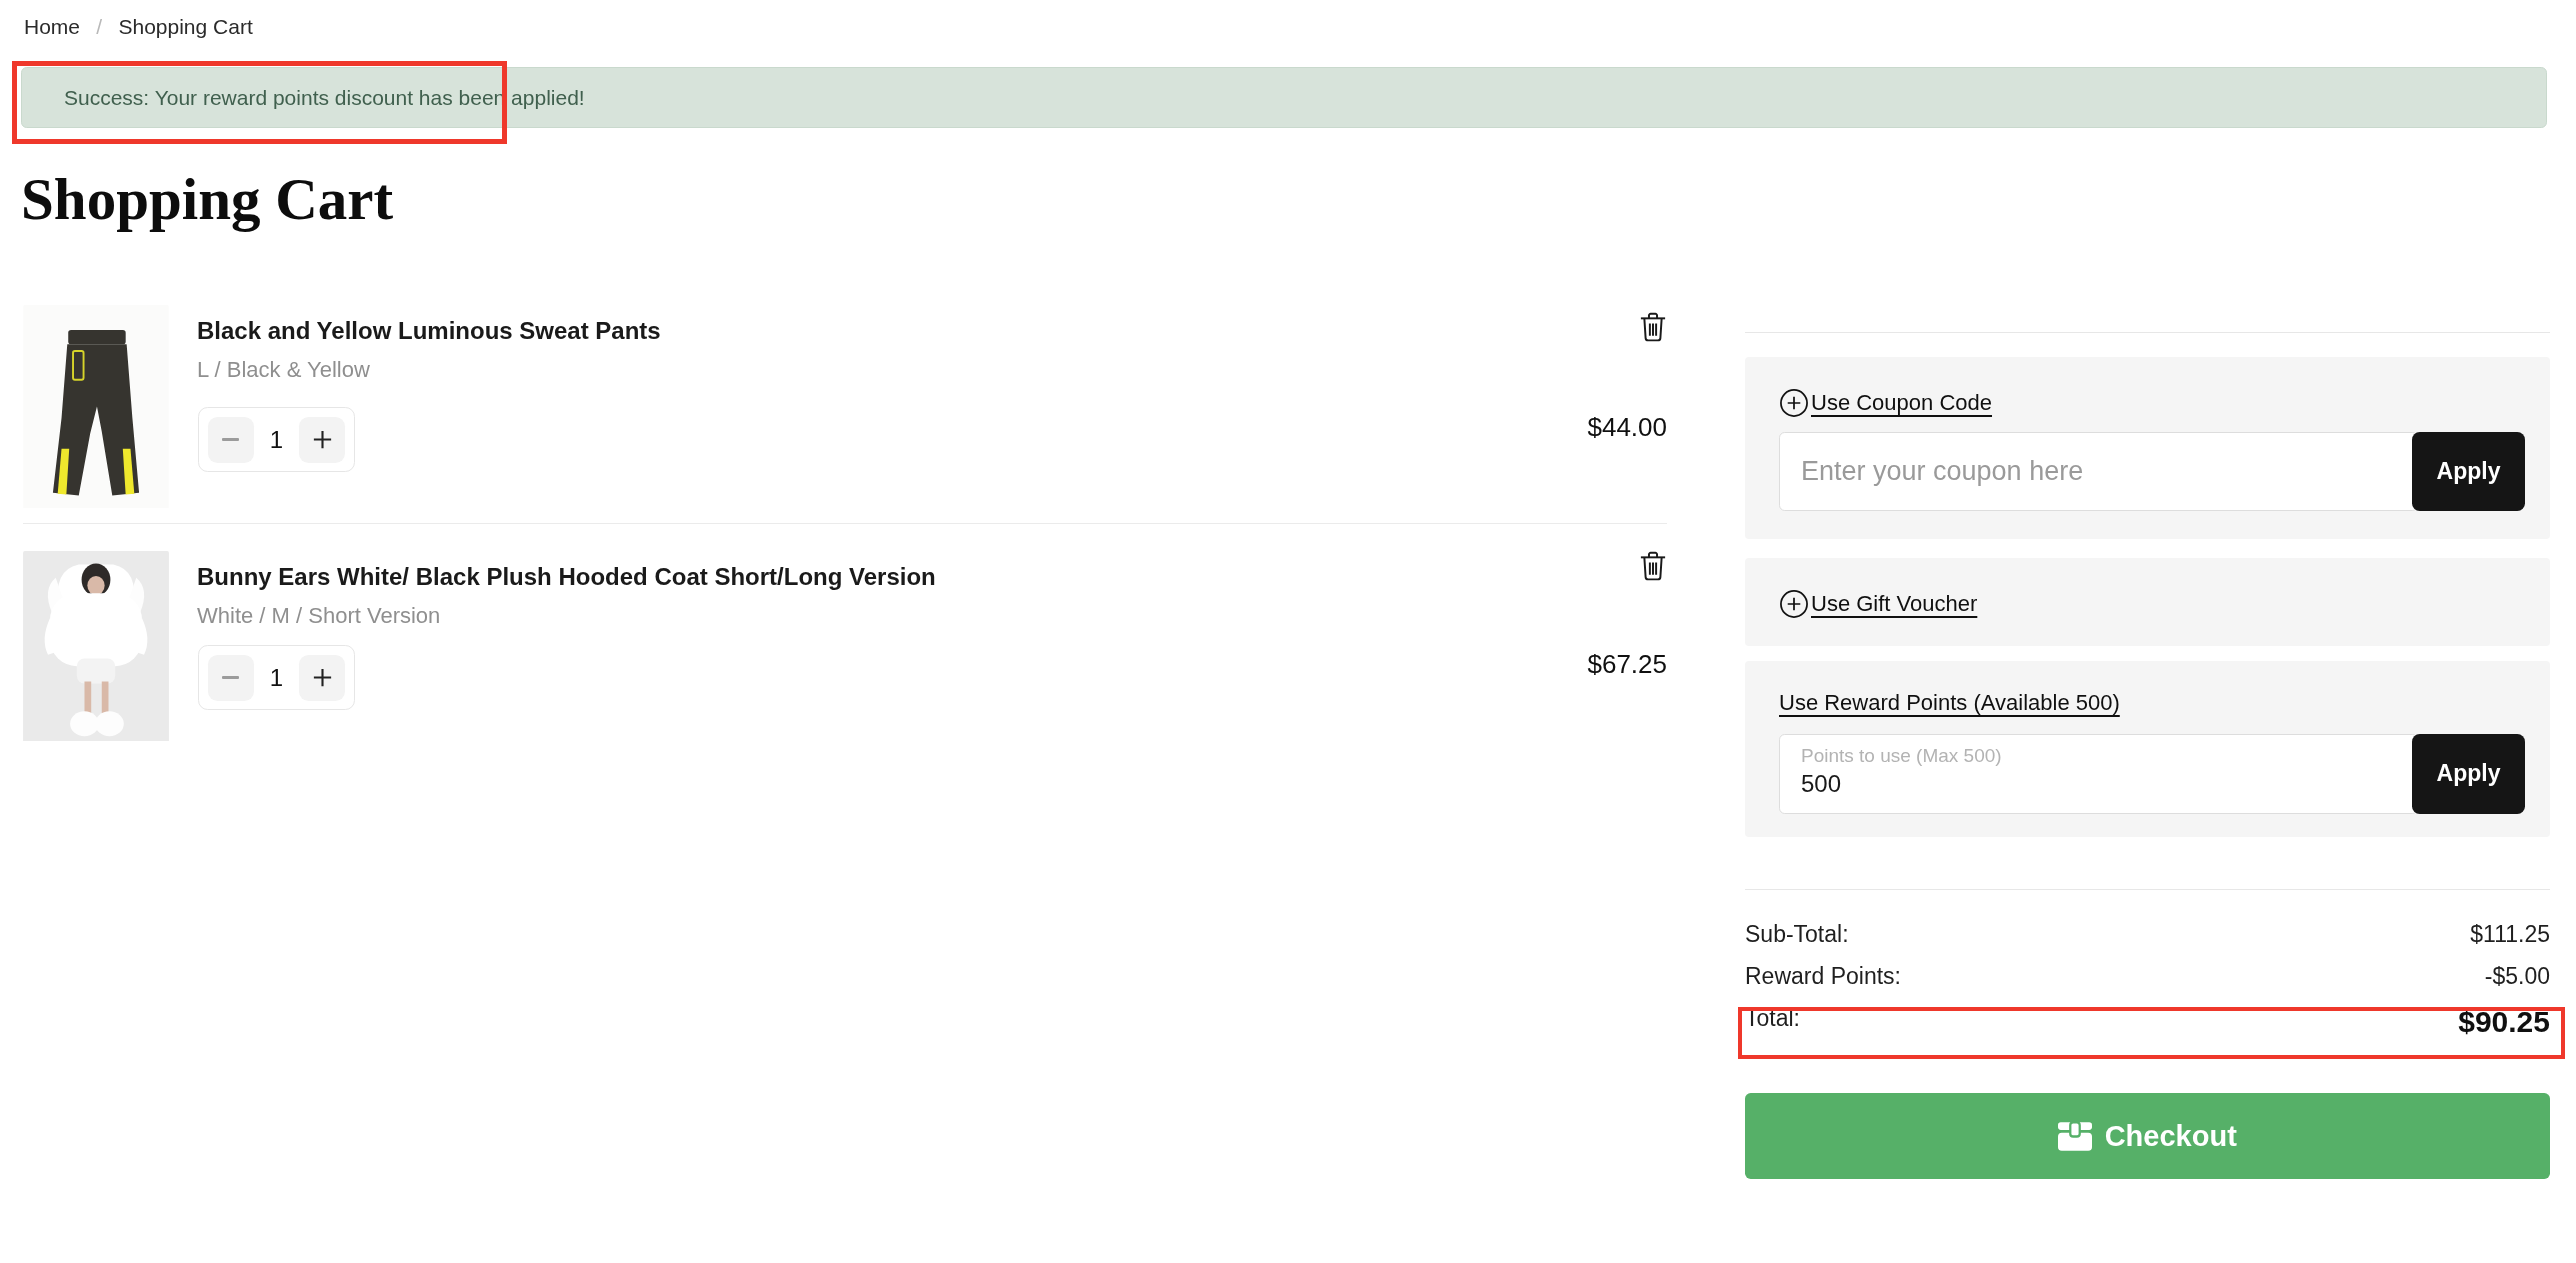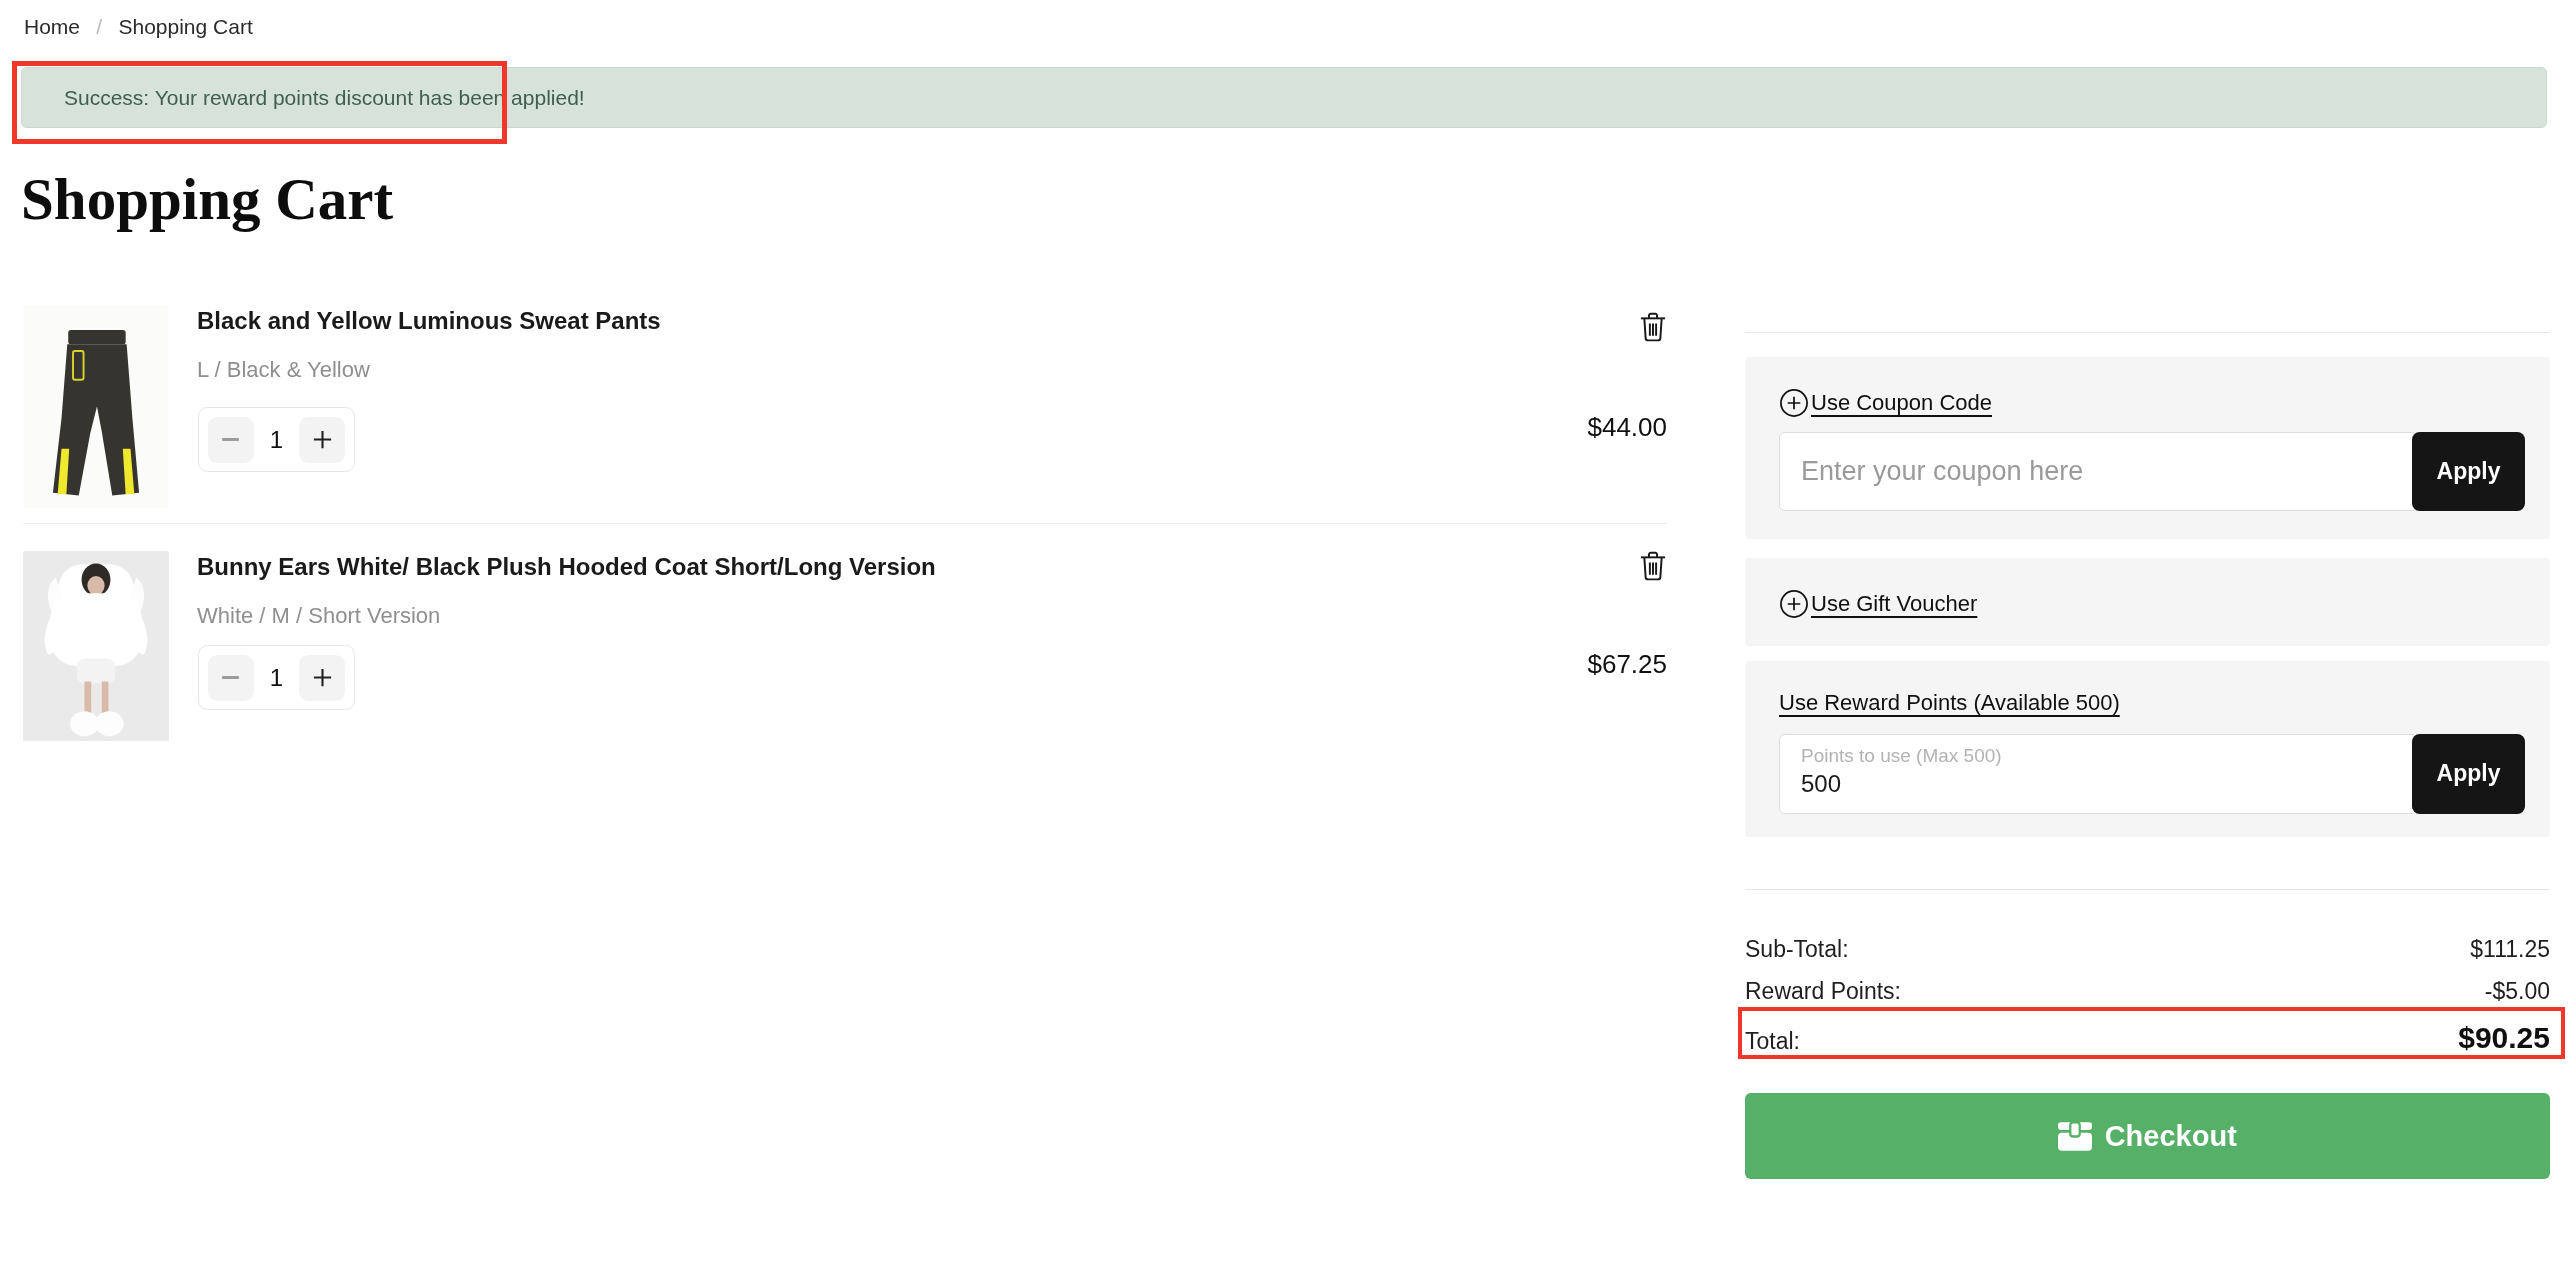--- a/index.html
+++ b/index.html
@@ -23,21 +23,21 @@
 
   
   .page-title{position:absolute;left:21px;top:165px;margin:0;font-family:"Liberation Serif","DejaVu Serif",serif;
               font-size:59px;font-weight:700;color:#0d0d0d;}
 
   
   .item{position:absolute;left:23px;width:1644px;}
   .item1{top:305px;height:218px;border-bottom:1px solid #ebebeb;}
   .item2{top:551px;height:211px;}
   .thumb{position:absolute;left:0;top:0;width:146px;border-radius:1.9px;overflow:hidden;cursor:pointer;}
-  .item .title{position:absolute;left:174px;top:2px;font-size:24px;font-weight:700;color:#1a1a1a;cursor:pointer;}
+  .item .title{position:absolute;left:174px;top:12px;font-size:24px;font-weight:700;color:#1a1a1a;cursor:pointer;}
   .item .opts{position:absolute;left:174px;top:52px;font-size:22px;color:#8f8f8f;}
   .stepper{position:absolute;left:175px;width:157px;height:65px;border:1px solid #e6e6e6;border-radius:9.6px;
            display:flex;align-items:center;justify-content:space-between;padding:0 8.6px;box-sizing:border-box;background:#fff;}
   .item1 .stepper{top:102px;}
   .item2 .stepper{top:94px;}
   .qbtn{width:46px;height:46px;border-radius:9.6px;background:#f3f3f3;border:none;display:flex;
         align-items:center;justify-content:center;cursor:pointer;padding:0;}
   .qty{font-size:24px;color:#111;}
   .minus-bar{display:block;width:17px;height:2.9px;background:#9b9b9b;border-radius:1px;}
   .price{position:absolute;right:0;font-size:26px;color:#101010;}
@@ -65,21 +65,21 @@
                 color:#0f766e;background:#fff;box-sizing:border-box;outline:none;font-family:"Liberation Sans",sans-serif;}
   .coupon-input::placeholder{color:#9a9a9a;}
   .input-stack{flex:1;background:#fff;border:1px solid #ddd;border-radius:5.7px;padding:10.5px 21px 0;box-sizing:border-box;}
   .mini-label{display:block;font-size:19px;color:#b3b3b3;}
   .bare-input{border:none;outline:none;background:transparent;font-size:24px;color:#1a1a1a;
               padding:2.9px 0 0;width:100%;font-family:"Liberation Sans",sans-serif;}
   .apply{width:113px;height:100%;margin-left:-5.7px;background:#151515;color:#fff;border:none;border-radius:7.7px;
          font-size:23px;font-weight:700;cursor:pointer;font-family:"Liberation Sans",sans-serif;}
 
   .trows{margin-top:31px;}
-  .trow{height:42px;display:flex;justify-content:space-between;align-items:flex-end;}
+  .trow{height:42px;display:flex;justify-content:space-between;align-items:flex-start;}
   .tlabel{font-size:23px;color:#1f1f1f;}
   .tvalue{font-size:23px;color:#1f1f1f;}
   .trow.total{height:50px;}
   .trow.total .tvalue{font-size:30px;font-weight:700;color:#101010;}
 
   .checkout{margin-top:38px;width:100%;height:86px;background:#56b068;border:none;border-radius:5.7px;
             color:#fff;font-size:29px;font-weight:700;display:flex;align-items:center;justify-content:center;
             gap:12.5px;cursor:pointer;font-family:"Liberation Sans",sans-serif;}
 </style>
 </head>

